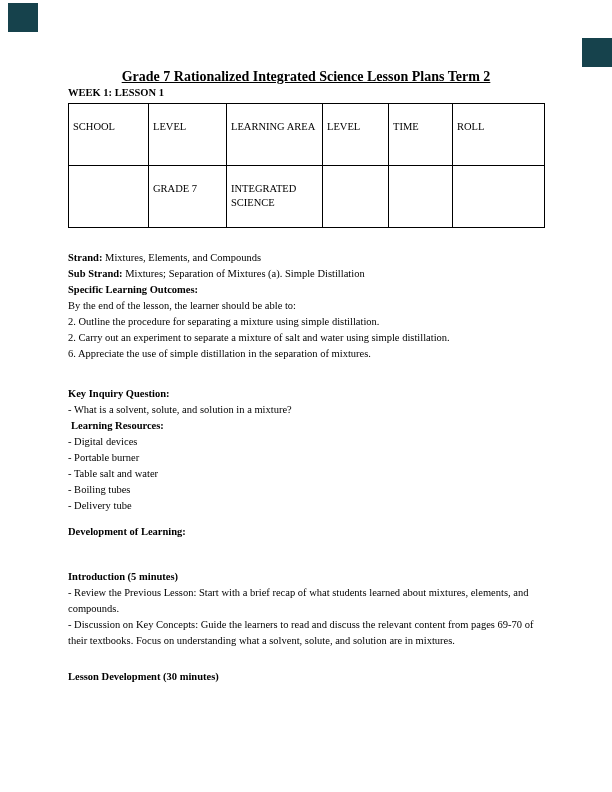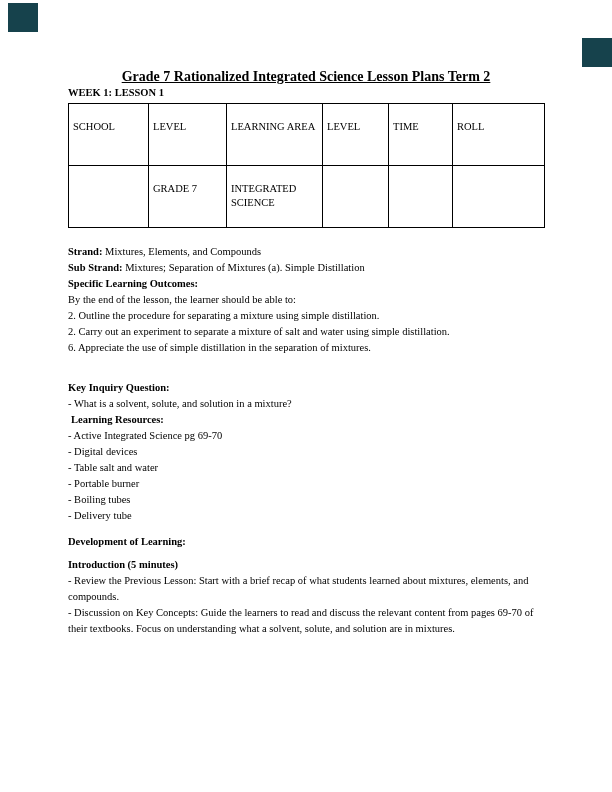--- a/index.html
+++ b/index.html
@@ -43,27 +43,27 @@
     font-size: 10.5px;
     line-height: 14px;
     font-weight: normal;
     text-align: left;
     overflow: hidden;
   }
 
   p { margin: 0; }
   .bold { font-weight: bold; }
 
-  .sec-strand { margin-top: 16px; }
+  .sec-strand { margin-top: 22px; }
   .sec-outcomes { }
   .sec-inquiry { margin-top: 24px; }
   .sec-resources { }
   .sec-resources .heading { padding-left: 3px; }
   .sec-organisation { margin-top: 10px; }
-  .sec-introduction { margin-top: 7px; }
+  .sec-introduction { margin-top: 29px; }
   .sec-lessondev { margin-top: 20px; }
 </style>
 </head>
 <body>
 
 <div class="page">
 
   <div class="corner corner-tl" style="background-color: rgb(22, 66, 76);"></div>
   <div class="corner corner-tr" style="background-color: rgb(22, 66, 76);"></div>
 
@@ -115,33 +115,35 @@
       <p>6. Appreciate the use of simple distillation in the separation of mixtures.</p>
     </div>
 
     <div class="sec-inquiry">
       <p class="bold heading">Key Inquiry Question:</p>
       <p>- What is a solvent, solute, and solution in a mixture?</p>
     </div>
 
     <div class="sec-resources">
       <p class="bold heading">Learning Resources:</p>
-      <p>- Active Integrated Science pg 69-70</p>
       <p>- Digital devices</p>
+      <p>- Portable burner</p>
       <p>- Table salt and water</p>
-      <p>- Portable burner</p>
       <p>- Boiling tubes</p>
       <p>- Delivery tube</p>
     </div>
 
     <div class="sec-organisation">
       <p class="bold heading">Development of Learning:</p>
     </div>
 
     <div class="sec-introduction">
       <p class="bold heading">Introduction (5 minutes)</p>
       <p>- Review the Previous Lesson: Start with a brief recap of what students learned about mixtures, elements, and compounds.</p>
       <p>- Discussion on Key Concepts: Guide the learners to read and discuss the relevant content from pages 69-70 of their textbooks. Focus on understanding what a solvent, solute, and solution are in mixtures.</p>
     </div>
 
+    <div class="sec-lessondev">
+      <p class="bold heading">Lesson Development (30 minutes)</p>
+    </div>
 
   </div>
 </div>
 
 </body></html>

